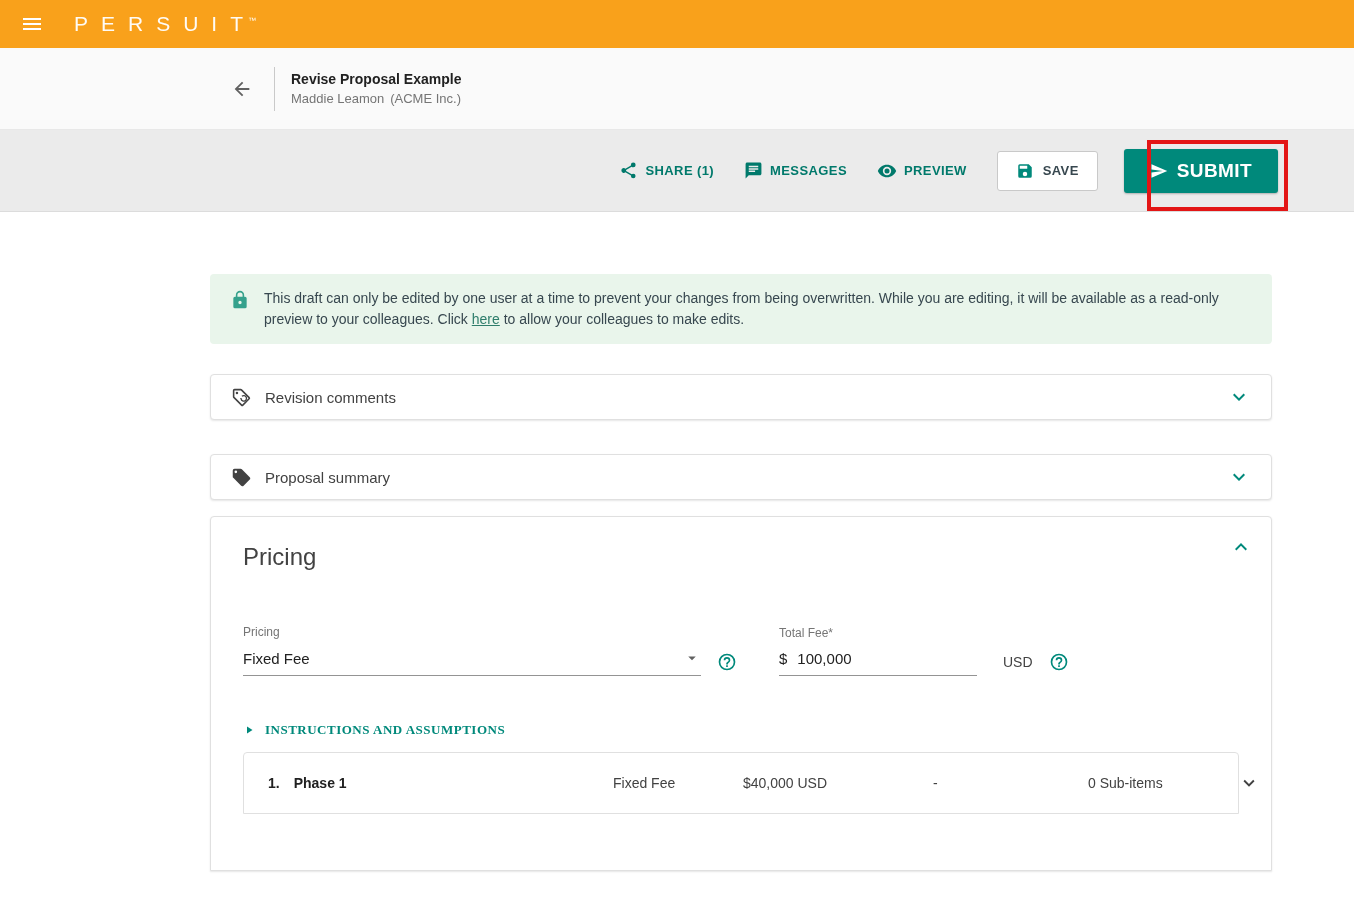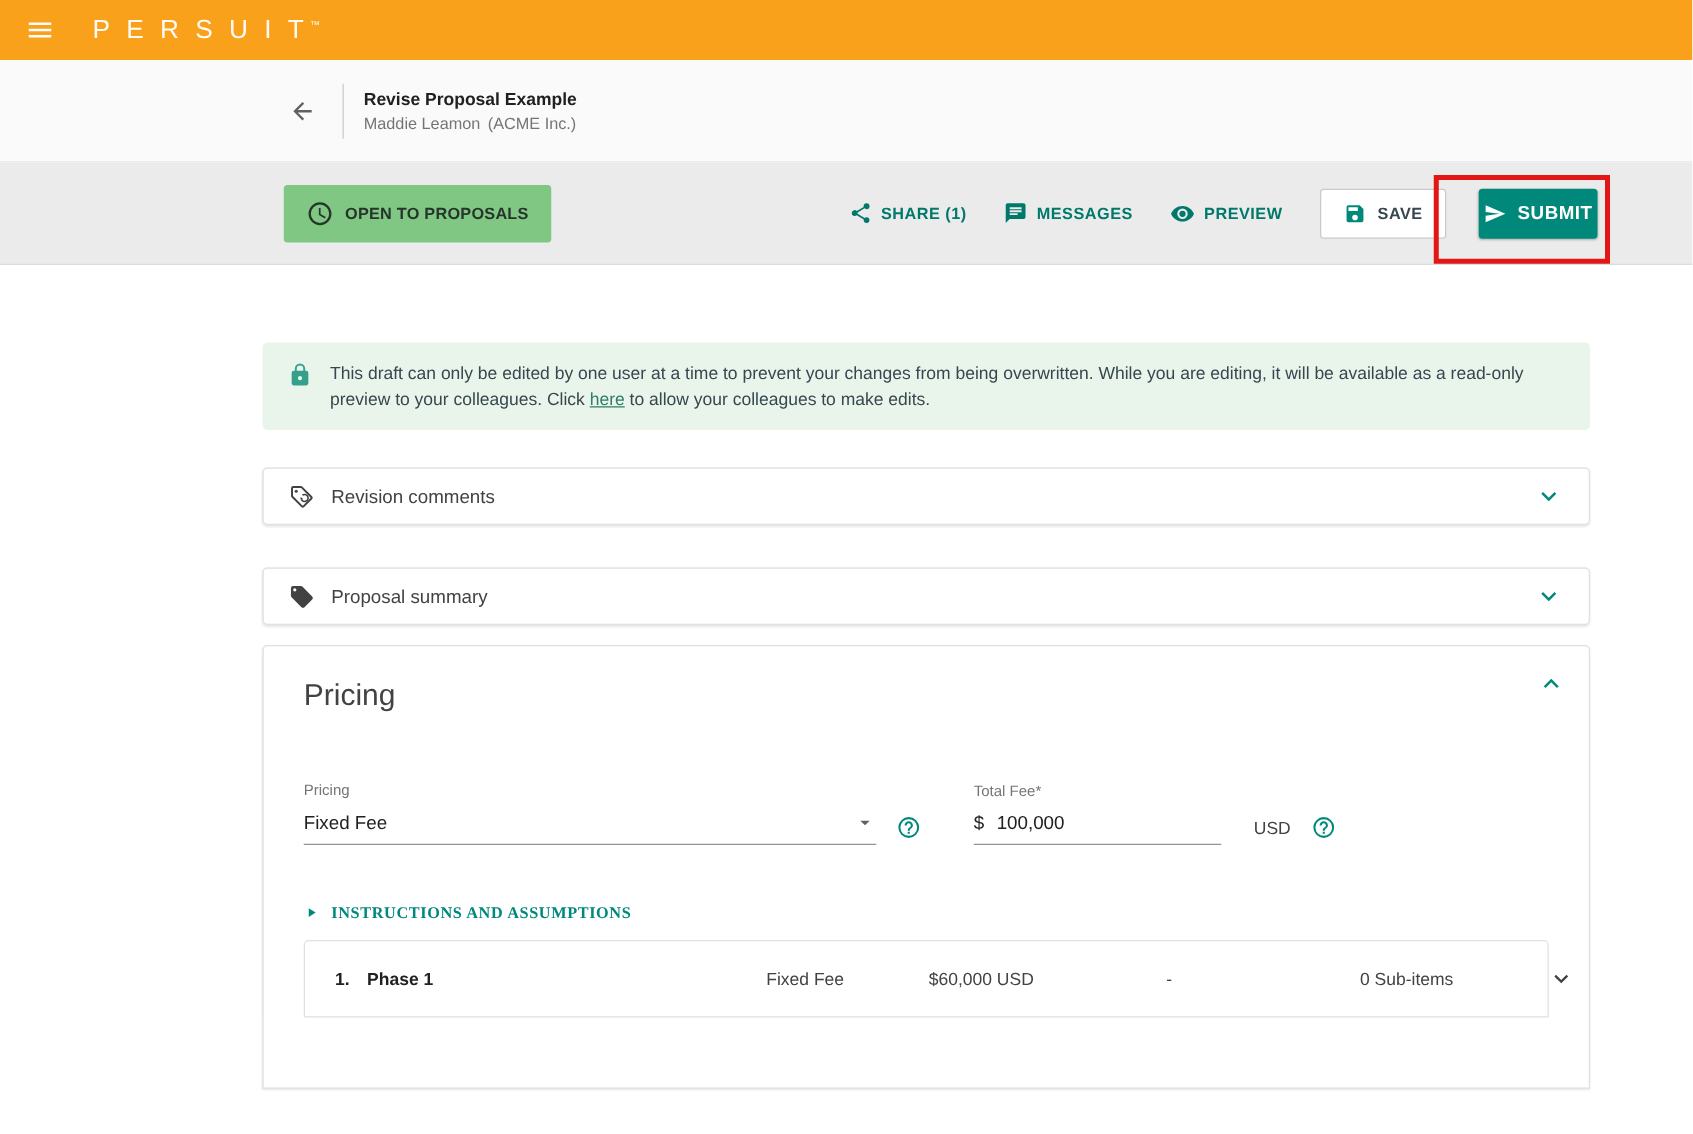--- a/index.html
+++ b/index.html
@@ -52,21 +52,21 @@
   .save-btn {
     margin-left: 30px; display: flex; align-items: center; gap: 9px;
     background: #ffffff; border: 1px solid #C9C9C9; border-radius: 3px;
     padding: 10px 18px; font-size: 13px; font-weight: 600; letter-spacing: .4px;
     color: #37474F; cursor: pointer; font-family: inherit;
   }
   .save-btn .icon { color: #00897B; }
   .submit-btn {
     margin-left: 26px; display: flex; align-items: center; gap: 9px;
     background: #00897B; border: none; border-radius: 3px;
-    padding: 11px 4px; font-size: 15px; font-weight: 700; letter-spacing: .4px;
+    padding: 11px 26px; font-size: 19px; font-weight: 700; letter-spacing: .4px;
     color: #ffffff; cursor: pointer; box-shadow: 0 1px 2px rgba(0,0,0,.25); font-family: inherit;
   }
   .annotation-box {
     position: absolute; left: 1147px; top: 140px; width: 141px; height: 71px;
     border: 4px solid #E31616; z-index: 20; pointer-events: none;
   }
 
   
   .content { padding: 62px 0 0 210px; width: 1354px; }
   .content-col { width: 1062px; }
@@ -156,28 +156,20 @@
     <div class="header-divider"></div>
     <div class="header-titles">
       <div class="header-title">Revise Proposal Example</div>
       <div class="header-subtitle">
         <span>Maddie Leamon</span><span class="org">(ACME Inc.)</span>
       </div>
     </div>
   </div>
 
   <div class="toolbar">
-    <div class="status-badge">
-      <span class="icon">
-        <svg viewBox="0 0 24 24" width="22" height="22">
-            <path fill="currentColor" d="M12 2a10 10 0 1 0 0 20 10 10 0 0 0 0-20zm0 18a8 8 0 1 1 0-16 8 8 0 0 1 0 16zm.5-13H11v6l5.25 3.15.75-1.23-4.5-2.67V7z"></path>
-          </svg>
-      </span>
-      <span>OPEN TO PROPOSALS</span>
-    </div>
     <div class="toolbar-spacer"></div>
 
     <button class="tool-btn">
       <span class="icon">
         <svg viewBox="0 0 24 24" width="19" height="19">
             <path fill="currentColor" d="M18 16.08c-.76 0-1.44.3-1.96.77L8.91 12.7c.05-.23.09-.46.09-.7s-.04-.47-.09-.7l7.05-4.11c.54.5 1.25.81 2.04.81a3 3 0 1 0-3-3c0 .24.04.47.09.7L8.04 9.81A2.99 2.99 0 0 0 3 12a3 3 0 0 0 5.04 2.19l7.12 4.16c-.05.21-.08.43-.08.65a2.92 2.92 0 1 0 2.92-2.92z"></path>
           </svg>
       </span>
       <span>SHARE (1)</span>
     </button>
@@ -316,21 +308,21 @@
           <span class="instructions-label">INSTRUCTIONS AND ASSUMPTIONS</span>
         </div>
 
 
         <div class="item-row">
           <div class="item-col-name">
             <span>1.</span>
             <span>Phase 1</span>
           </div>
           <div class="item-col item-col-feetype">Fixed Fee</div>
-          <div class="item-col item-col-amount">$60,000 USD</div>
+          <div class="item-col item-col-amount">$40,000 USD</div>
           <div class="item-col item-col-dash">-</div>
           <div class="item-col item-col-sub">0 Sub-items</div>
           <span class="item-chevron">
             <svg viewBox="0 0 24 24" width="22" height="22">
                 <path fill="currentColor" d="M7.41 8.59 12 13.17l4.59-4.58L18 10l-6 6-6-6 1.41-1.41z"></path>
               </svg>
           </span>
         </div>
       </div>
 

